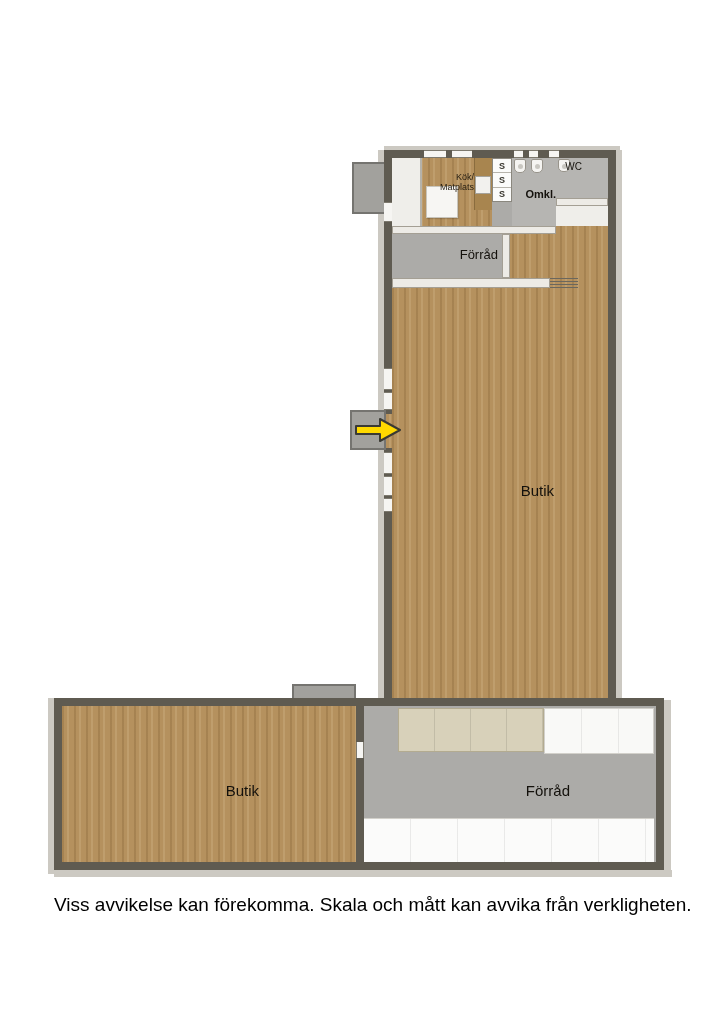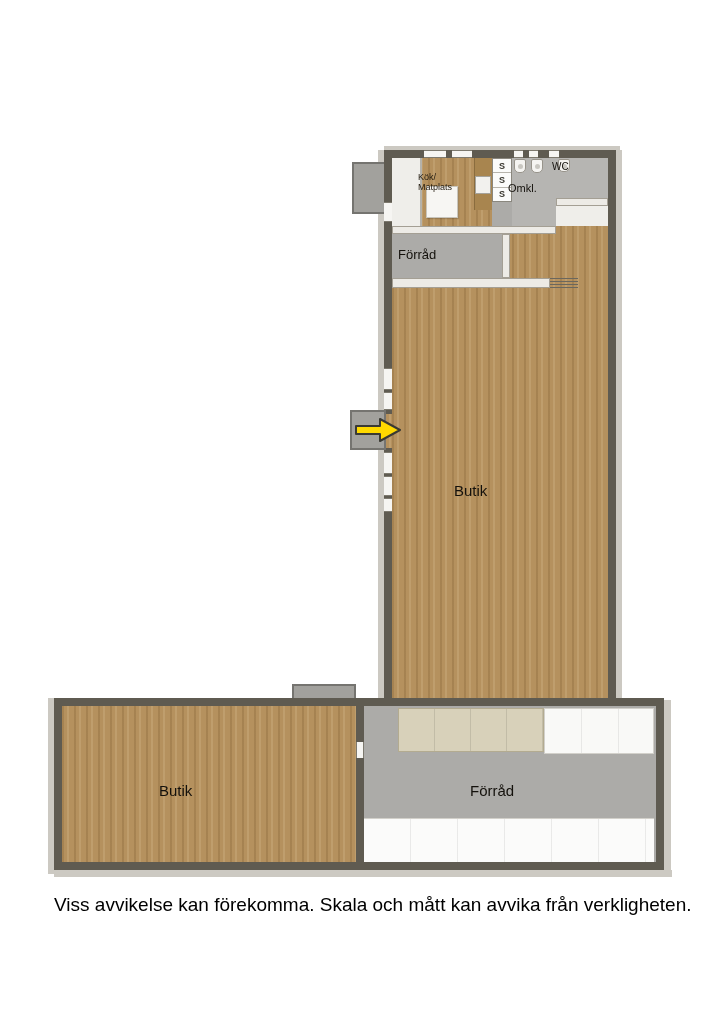--- a/index.html
+++ b/index.html
@@ -40,21 +40,21 @@
     border-bottom:1px solid #b7b4ac;font-size:9px;font-weight:bold;color:#3a372f;}
   .locker-cell:last-child{border-bottom:none;}
 
   .doorlines{z-index:7;background:repeating-linear-gradient(180deg,
      #6b675d 0 1px, rgba(0,0,0,0) 1px 3px);}
 
   .counter{background:#a8854f;border-left:1px solid #8a6c3e;z-index:4;}
   .appliance{background:#f2f1ee;border:1px solid #a5a29a;z-index:5;}
   .table{background:#f7f6f3;border:1px solid #c8c5bd;box-shadow:1px 1px 1px rgba(0,0,0,0.15);z-index:5;}
 
-  .lbl{position:absolute;color:#14110c;text-align:left;z-index:9;white-space:nowrap;}
+  .lbl{position:absolute;color:#14110c;text-align:right;z-index:9;white-space:nowrap;}
   .lbl-room{font-size:15px;}
   .lbl-sm{font-size:13px;}
   .lbl-tiny{font-size:9px;line-height:10px;color:#241c10;}
   .lbl-omkl{font-size:11px;}
   .lbl-wc{font-size:10px;}
 
   .entrybox{background:#a2a19d;border:2px solid #757470;z-index:7;}
   .arrow-svg{position:absolute;z-index:9;}
 
   .disclaimer{position:absolute;left:54px;top:894px;font-size:19px;color:#000;z-index:10;}
@@ -139,21 +139,21 @@
   <div class="abs wall" style="left:54px;top:698px;width:8px;height:172px;"></div>
   <div class="abs wall" style="left:656px;top:698px;width:8px;height:172px;"></div>
   <div class="abs wall" style="left:54px;top:862px;width:610px;height:8px;"></div>
   <div class="abs wall" style="left:356px;top:706px;width:8px;height:156px;"></div>
   <div class="abs window" style="left:356px;top:742px;width:8px;height:16px;border:none;border-left:1px solid #7d796e;border-right:1px solid #7d796e;"></div>
 
   <div class="lbl lbl-tiny" style="left:418px;top:172px;width:56px;">
     <span>Kök/</span><br>
     <span>Matplats</span>
   </div>
-  <div class="lbl lbl-omkl" style="left:508px;top:182px;width:48px;">Omkl.</div>
+  <div class="lbl lbl-omkl" style="left:508px;top:188px;width:48px;font-weight:bold;">Omkl.</div>
   <div class="lbl lbl-wc" style="left:552px;top:161px;width:30px;">WC</div>
   <div class="lbl lbl-sm" style="left:398px;top:247px;width:100px;">Förråd</div>
   <div class="lbl lbl-room" style="left:454px;top:482px;width:100px;">Butik</div>
   <div class="lbl lbl-room" style="left:159px;top:782px;width:100px;">Butik</div>
   <div class="lbl lbl-room" style="left:470px;top:782px;width:100px;">Förråd</div>
 
   <div class="disclaimer">Viss avvikelse kan förekomma. Skala och mått kan avvika från verkligheten.</div>
 </div>
 
 </body></html>

